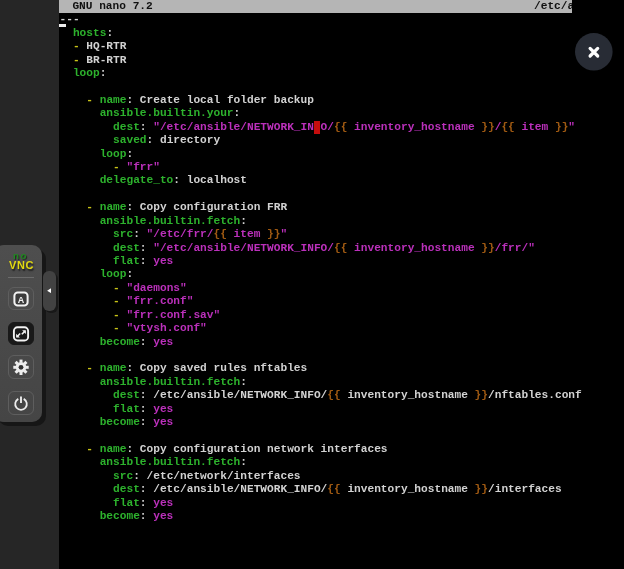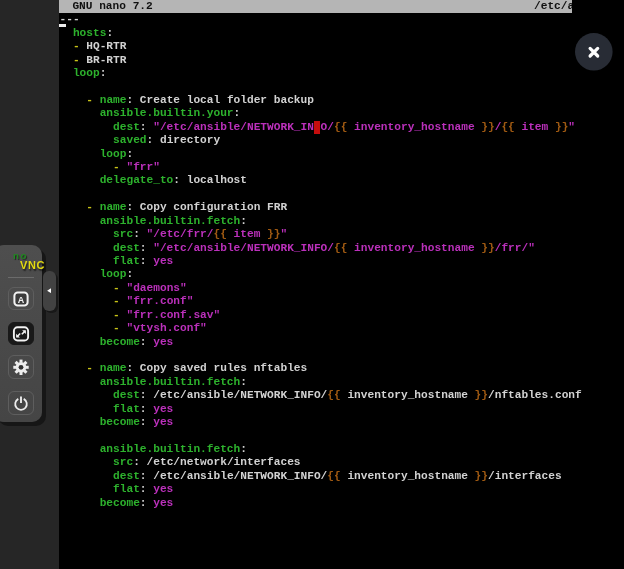--- a/index.html
+++ b/index.html
@@ -17,21 +17,21 @@
   b{color:#a05a12;font-weight:bold;}
   .cur{position:absolute;left:313.9px;top:121px;width:6.6px;height:13px;background:#c40d0d;}
   .dot{position:absolute;left:59.2px;top:24.3px;width:6.4px;height:2.6px;background:#ececec;}
 
   
   .panel{position:absolute;left:-6px;top:245px;width:47.6px;height:177px;background:linear-gradient(#4e4e4e,#454545);
     border-radius:10px;box-shadow:4px 4px 0 rgba(10,10,10,0.55);}
   .logo{position:absolute;left:6px;top:250.5px;width:36px;text-align:left;
     font-family:"Liberation Sans",sans-serif;font-weight:bold;line-height:1;}
   .logo .no{color:#1f8a1f;font-size:9.8px;letter-spacing:1.4px;margin-left:7px;text-shadow:1px 1px 1px rgba(0,0,0,0.55);}
-  .logo .vnc{color:#e3da10;font-size:11px;letter-spacing:0.6px;margin-left:14px;margin-top:0px;text-shadow:1px 1.5px 1.5px rgba(0,0,0,0.6);}
+  .logo .vnc{color:#e3da10;font-size:11px;letter-spacing:0.6px;margin-left:3px;margin-top:0px;text-shadow:1px 1.5px 1.5px rgba(0,0,0,0.6);}
   .sep{position:absolute;left:8px;top:277px;width:26px;height:1px;background:#6b6b6b;}
   .btn{position:absolute;left:8.4px;width:25.3px;height:23.8px;border:1px solid #5e5e5e;
     border-radius:6px;box-sizing:border-box;}
   .btn.active{background:#191919;border-color:#191919;}
   .handle{position:absolute;left:43.4px;top:271.4px;width:12.6px;height:39.5px;background:#424242;
     border-radius:6px;box-shadow:2px 2px 0 rgba(10,10,10,0.5);}
   .handle svg{position:absolute;left:2.2px;top:16.2px;}
 
   
   .close{position:absolute;left:575.4px;top:33px;}
@@ -66,20 +66,21 @@
 <div>        <y>-</y> <m>"frr.conf.sav"</m></div>
 <div>        <y>-</y> <m>"vtysh.conf"</m></div>
 <div>      <g>become</g>: <m>yes</m></div>
 <div> </div>
 <div>    <y>-</y> <g>name</g>: Copy saved rules nftables</div>
 <div>      <g>ansible.builtin.fetch</g>:</div>
 <div>        <g>dest</g>: /etc/ansible/NETWORK_INFO/<b>{{</b> inventory_hostname <b>}}</b>/nftables.conf</div>
 <div>        <g>flat</g>: <m>yes</m></div>
 <div>      <g>become</g>: <m>yes</m></div>
 <div> </div>
+<div>    <y>-</y> <g>name</g>: Copy configuration network interfaces</div>
 <div>      <g>ansible.builtin.fetch</g>:</div>
 <div>        <g>src</g>: /etc/network/interfaces</div>
 <div>        <g>dest</g>: /etc/ansible/NETWORK_INFO/<b>{{</b> inventory_hostname <b>}}</b>/interfaces</div>
 <div>        <g>flat</g>: <m>yes</m></div>
 <div>      <g>become</g>: <m>yes</m></div>
   </div>
   <div class="cur"></div>
   <div class="dot"></div>
 
   <div class="panel"></div>

